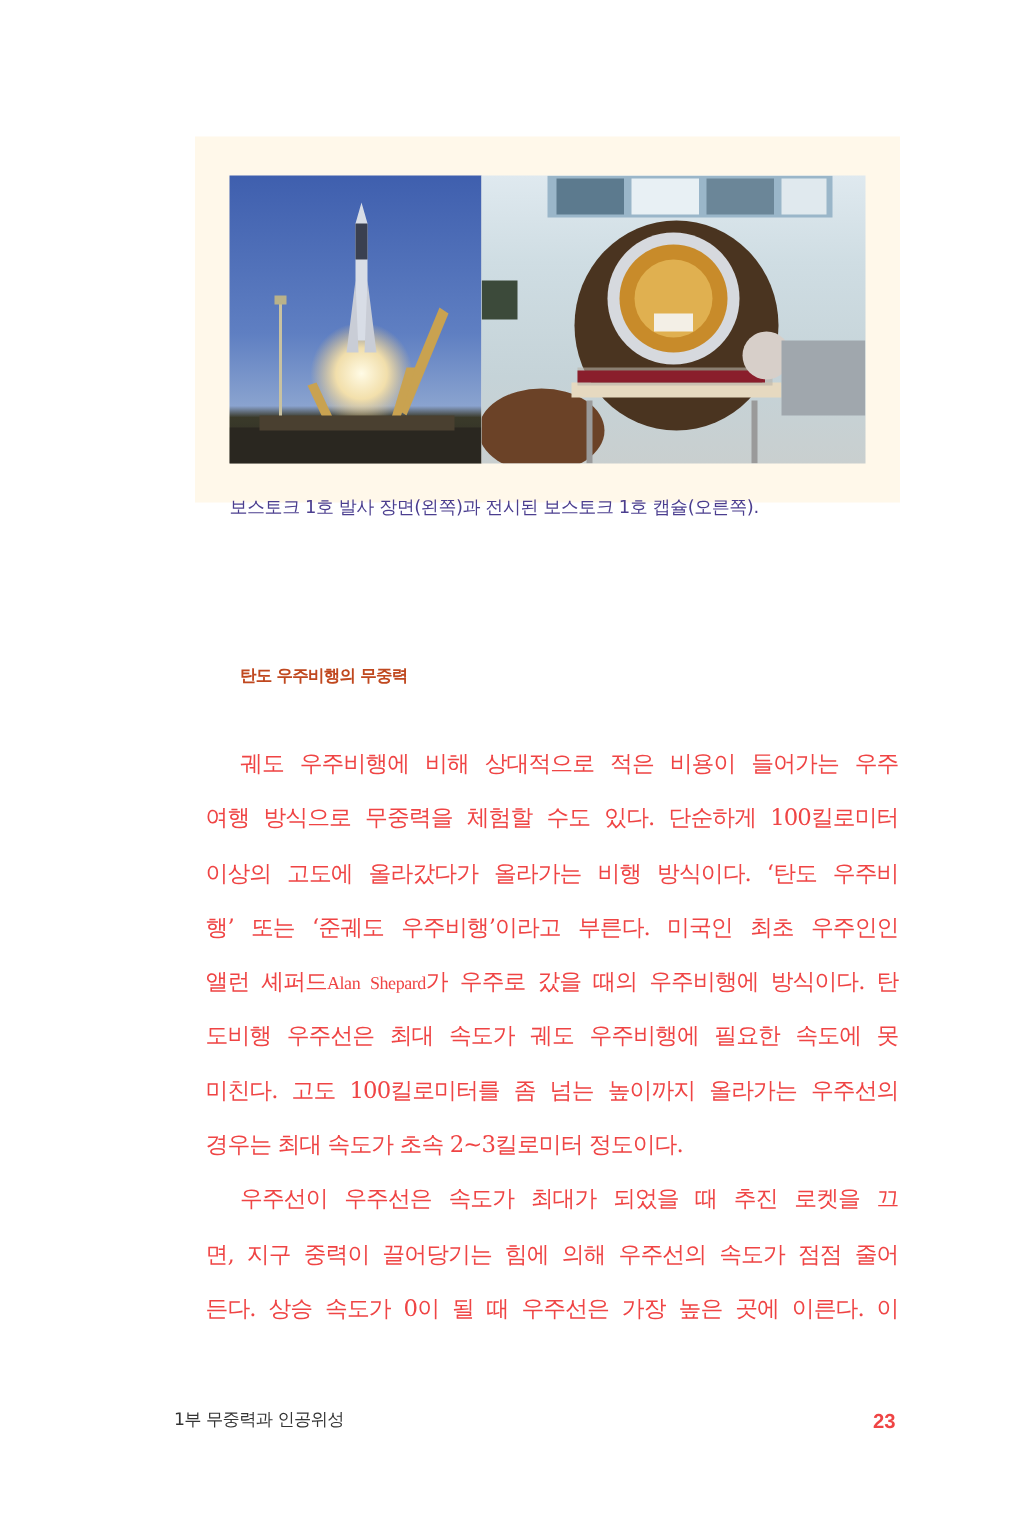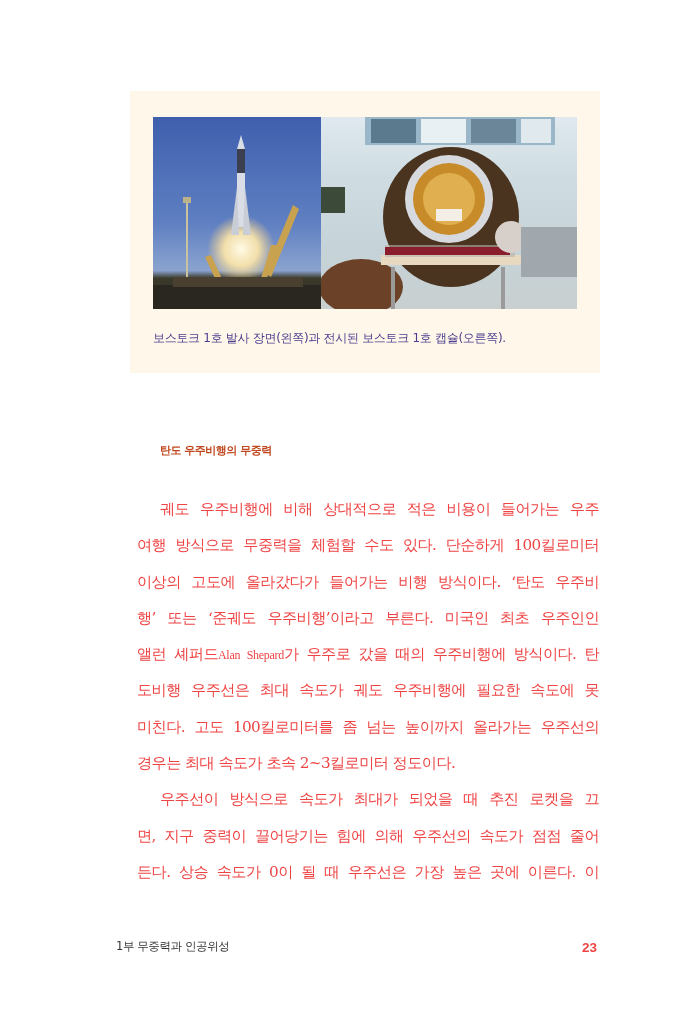--- a/index.html
+++ b/index.html
@@ -1,18 +1,18 @@
 <!DOCTYPE html>
 <html><head>
 <meta charset="utf-8">
 <style>
   html, body { margin:0; padding:0; }
   body { width:688px; height:1024px; background:#ffffff; position:relative; overflow:hidden;
          font-family:"DejaVu Serif", "Liberation Serif", serif; }
-  .figure-box { position:absolute; left:130px; top:91px; width:470px; height:282px; background:#fff8ea; }
+  .figure-box { position:absolute; left:130px; top:91px; width:470px; height:244px; background:#fff8ea; }
   .photos { position:absolute; left:23px; top:26px; width:424px; height:192px; display:flex; }
   .photo-left { width:168px; height:192px; position:relative; overflow:hidden;
     background: linear-gradient(180deg, #3f5fae 0%, #5f7fc2 55%, #8aa3cf 80%, #3a3a2a 84%, #2c2a22 100%); }
   .photo-right { width:256px; height:192px; position:relative; overflow:hidden;
     background: linear-gradient(180deg, #dfe9ef 0%, #cfdde3 30%, #c5d3d8 70%, #c9cfcf 100%); }
   .caption { position:absolute; left:23px; top:239px; font-family:"DejaVu Sans","Liberation Sans",sans-serif;
     font-size:12px; color:#4b3e8f; letter-spacing:-0.3px; }
   .section-title { position:absolute; left:160px; top:443px; font-family:"DejaVu Sans","Liberation Sans",sans-serif;
     font-weight:bold; font-size:11px; color:#c0481f; letter-spacing:-0.5px; }
   .body-text { position:absolute; left:137px; top:498px; width:462px; font-size:15.2px; color:#ef4444; }
@@ -76,25 +76,25 @@
     </div>
   </div>
   <div class="caption">보스토크 1호 발사 장면(왼쪽)과 전시된 보스토크 1호 캡슐(오른쪽).</div>
 </div>
 
 <div class="section-title">탄도 우주비행의 무중력</div>
 
 <div class="body-text">
   <div class="line indent">궤도 우주비행에 비해 상대적으로 적은 비용이 들어가는 우주</div>
   <div class="line">여행 방식으로 무중력을 체험할 수도 있다. 단순하게 100킬로미터</div>
-  <div class="line">이상의 고도에 올라갔다가 들어가는 비행 방식이다. ‘탄도 우주비</div>
+  <div class="line">이상의 고도에 올라갔다가 올라가는 비행 방식이다. ‘탄도 우주비</div>
   <div class="line">행’ 또는 ‘준궤도 우주비행’이라고 부른다. 미국인 최초 우주인인</div>
   <div class="line"><span>앨런 셰퍼드</span><span class="en">Alan Shepard</span><span>가 우주로 갔을 때의 우주비행에 방식이다. 탄</span></div>
   <div class="line">도비행 우주선은 최대 속도가 궤도 우주비행에 필요한 속도에 못</div>
   <div class="line">미친다. 고도 100킬로미터를 좀 넘는 높이까지 올라가는 우주선의</div>
   <div class="line last">경우는 최대 속도가 초속 2~3킬로미터 정도이다.</div>
-  <div class="line indent">우주선이 방식으로 속도가 최대가 되었을 때 추진 로켓을 끄</div>
+  <div class="line indent">우주선이 우주선은 속도가 최대가 되었을 때 추진 로켓을 끄</div>
   <div class="line">면, 지구 중력이 끌어당기는 힘에 의해 우주선의 속도가 점점 줄어</div>
   <div class="line">든다. 상승 속도가 0이 될 때 우주선은 가장 높은 곳에 이른다. 이</div>
 </div>
 
 <div class="footer-left">1부 무중력과 인공위성</div>
 <div class="footer-right">23</div>
 
 </body></html>

